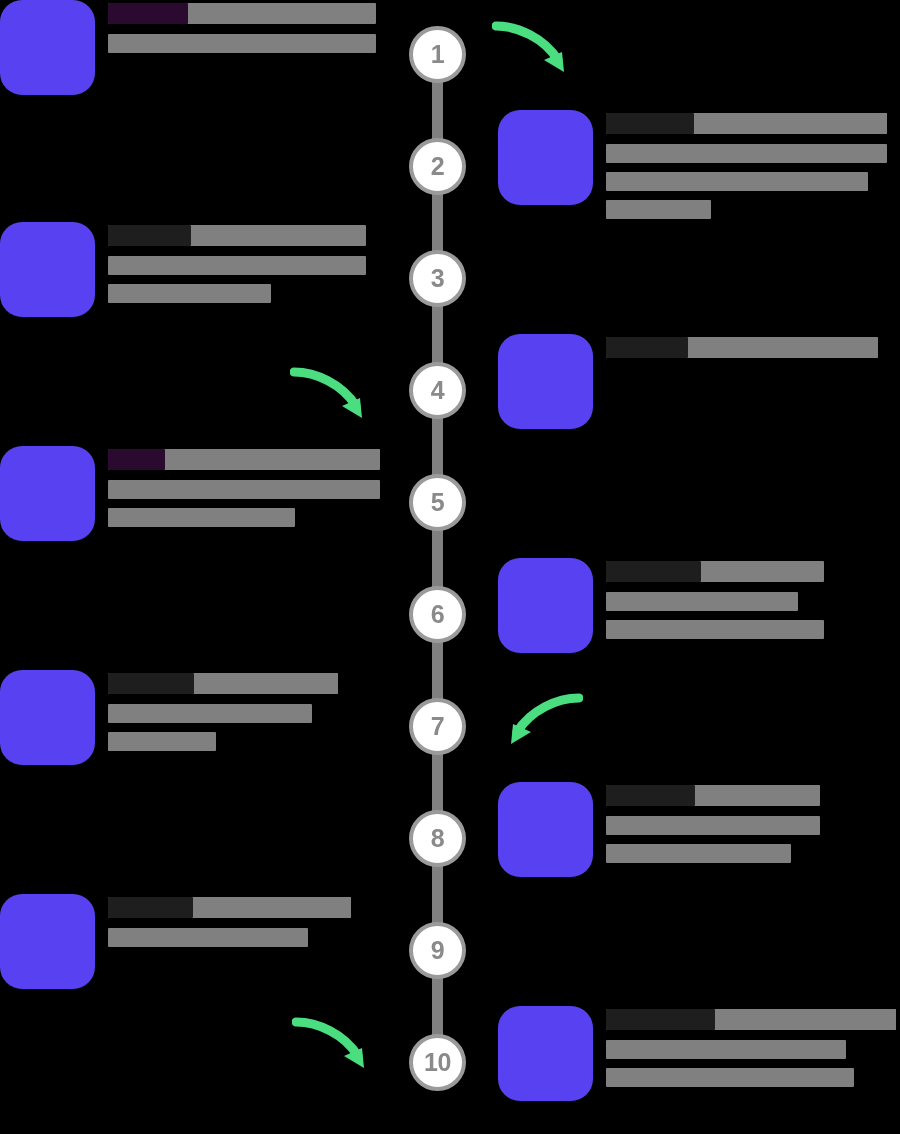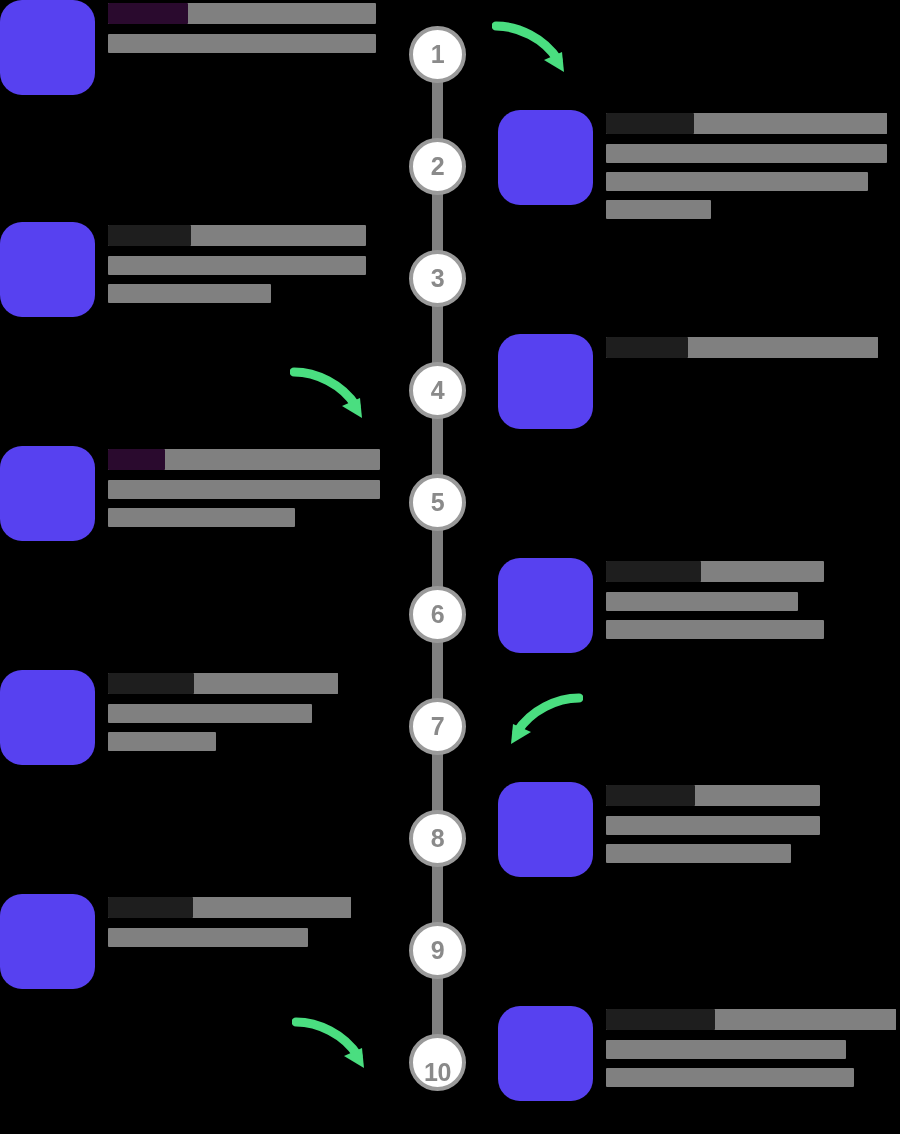--- a/index.html
+++ b/index.html
@@ -123,21 +123,21 @@
     </div>
     <div class="step-node" style="top: 698px;">
       <span>7</span>
     </div>
     <div class="step-node" style="top: 810px;">
       <span>8</span>
     </div>
     <div class="step-node" style="top: 922px;">
       <span>9</span>
     </div>
-    <div class="step-node" style="top: 1034px; align-items: flex-end;">
+    <div class="step-node" style="top: 1034px;">
       <span>10</span>
     </div>
   </div>
 
 <div id="entries-layer">
     <div class="entry left" style="top: 0px;">
       <div class="entry-icon"></div>
       <div class="entry-text">
         <div class="rline title">
           <div class="prefix violet" title="Schritt 1:" style="width: 80px;"></div>

